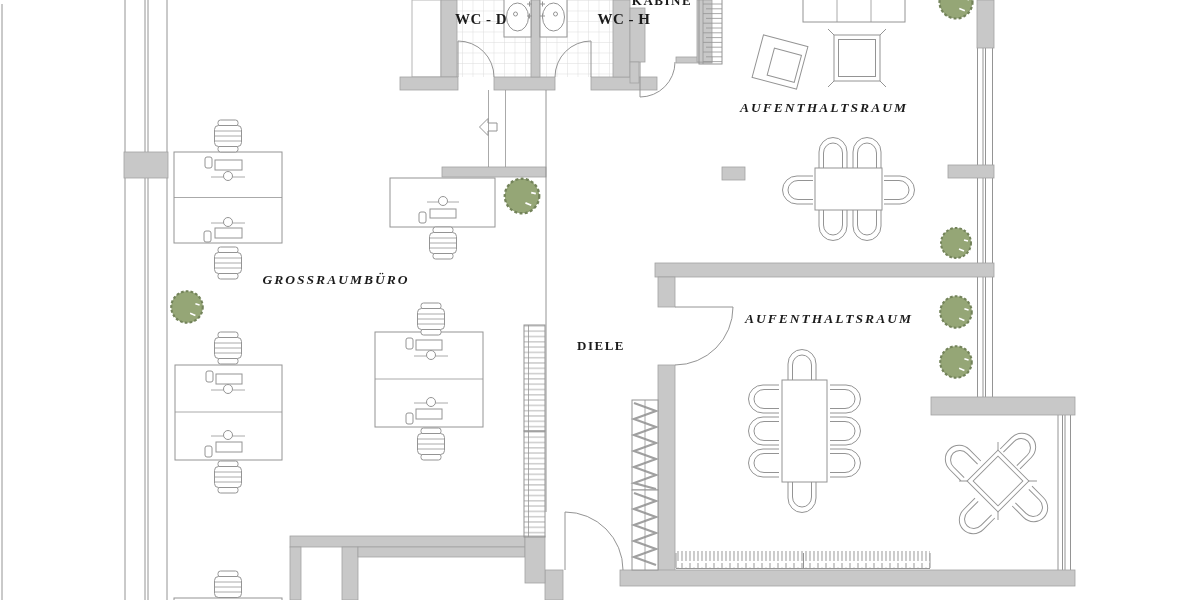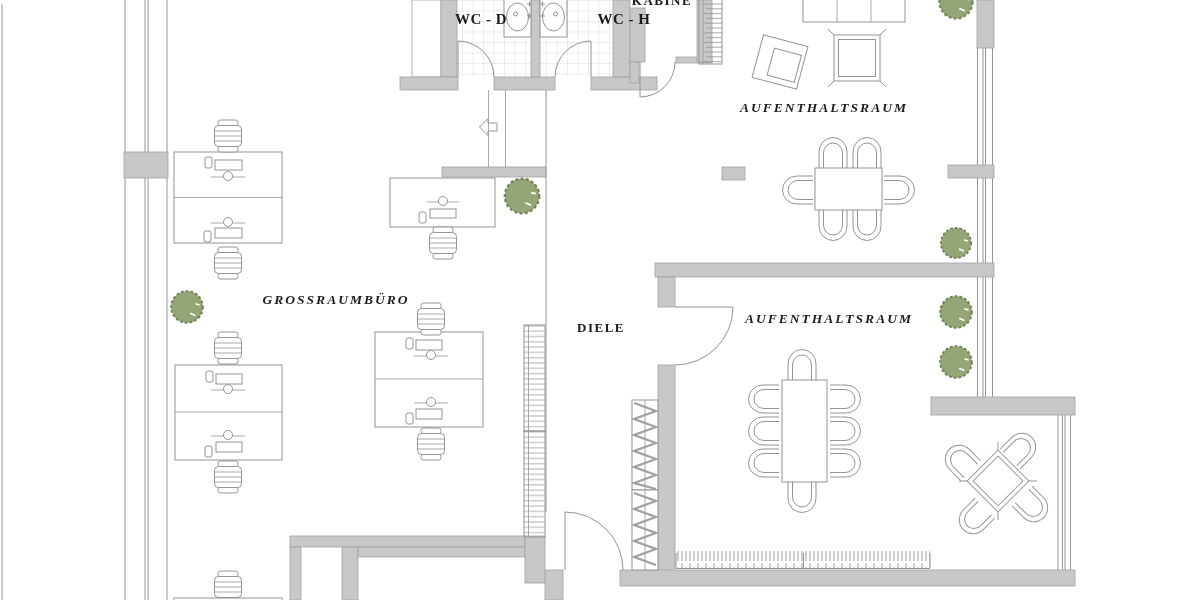--- a/index.html
+++ b/index.html
@@ -283,16 +283,16 @@
     <use href="#pl" transform="translate(956,362) scale(1.05)"></use>
   </g>
 
   <path d="M497,123 H488 V118.5 L479.5,127 L488,135.5 V131 H497 Z" class="ln" fill="#ffffff"></path>
 </svg>
 
   <div class="room-label small" style="left:481px;top:19px;">WC - D</div>
   <div class="room-label small" style="left:624px;top:19px;">WC - H</div>
   <div class="room-label" style="left:662px;top:1px;">KABINE</div>
   <div class="room-label wide" style="left:824px;top:108px;">AUFENTHALTSRAUM</div>
-  <div class="room-label wide" style="left:336px;top:300px;">GROSSRAUMBÜRO</div>
-  <div class="room-label" style="left:601px;top:328px;">DIELE</div>
+  <div class="room-label wide" style="left:336px;top:280px;">GROSSRAUMBÜRO</div>
+  <div class="room-label" style="left:601px;top:346px;">DIELE</div>
   <div class="room-label wide" style="left:829px;top:319px;">AUFENTHALTSRAUM</div>
 </div>
 
 </body></html>

